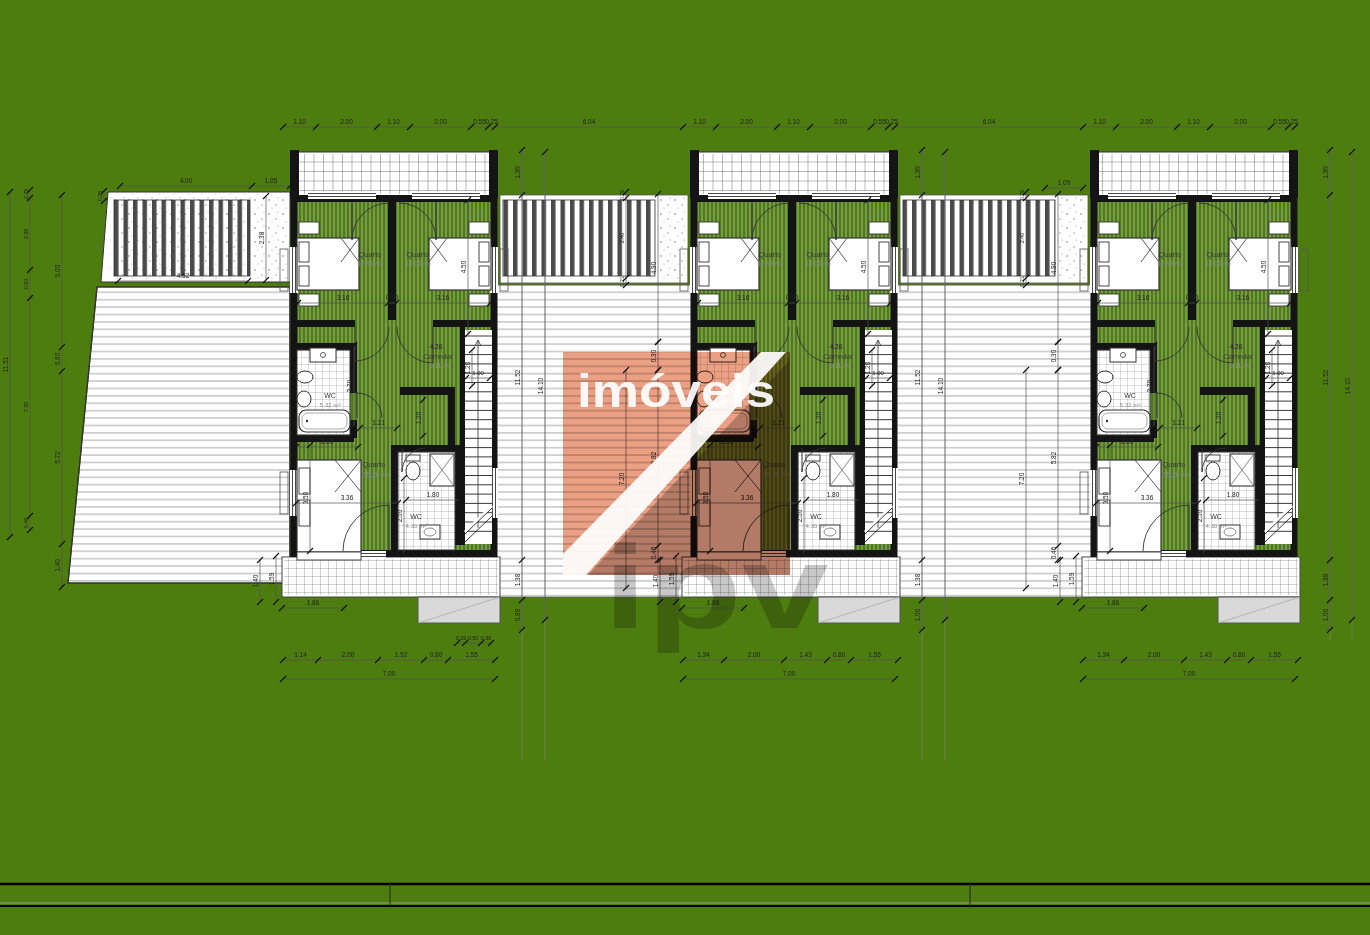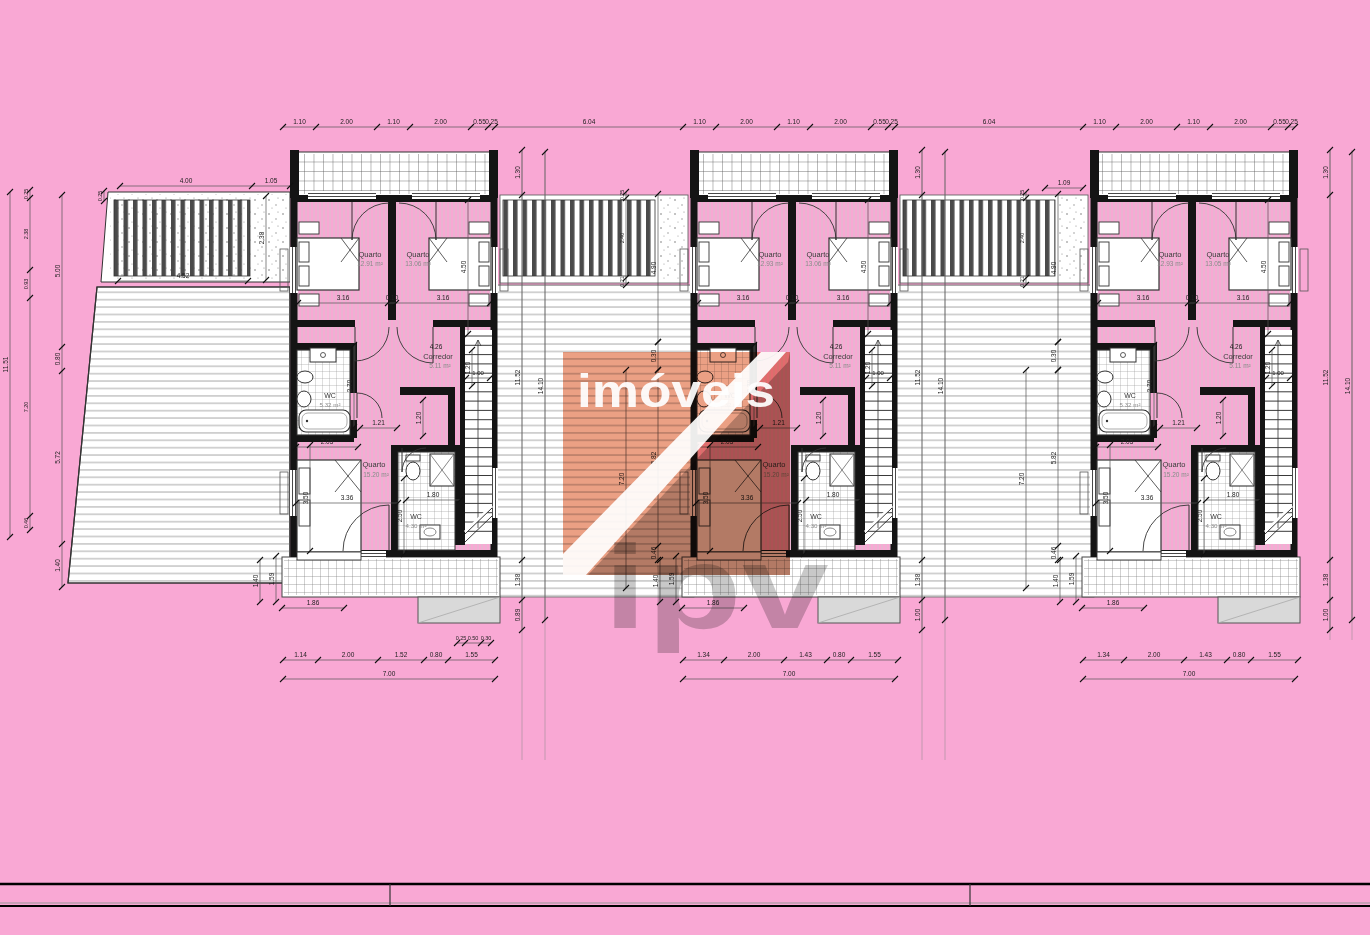--- a/index.html
+++ b/index.html
@@ -1,16 +1,16 @@
 <!DOCTYPE html>
 <html><head>
 <meta charset="utf-8">
 <style>
   html,body{margin:0;padding:0;background:#ffffff;}
-  .canvas{position:relative;width:1370px;height:935px;background:#f9a8d4;overflow:hidden;}
+  .canvas{position:relative;width:1370px;height:935px;background:#4d7c0f;overflow:hidden;}
   svg{display:block;}
   text{font-family:"Liberation Sans", sans-serif;}
 </style>
 </head>
 <body>
 
 <div class="canvas">
   <svg id="plan" width="1370" height="935" viewBox="0 0 1370 935">
       <defs>
 <pattern id="vfloor" width="4" height="4" patternUnits="userSpaceOnUse">

